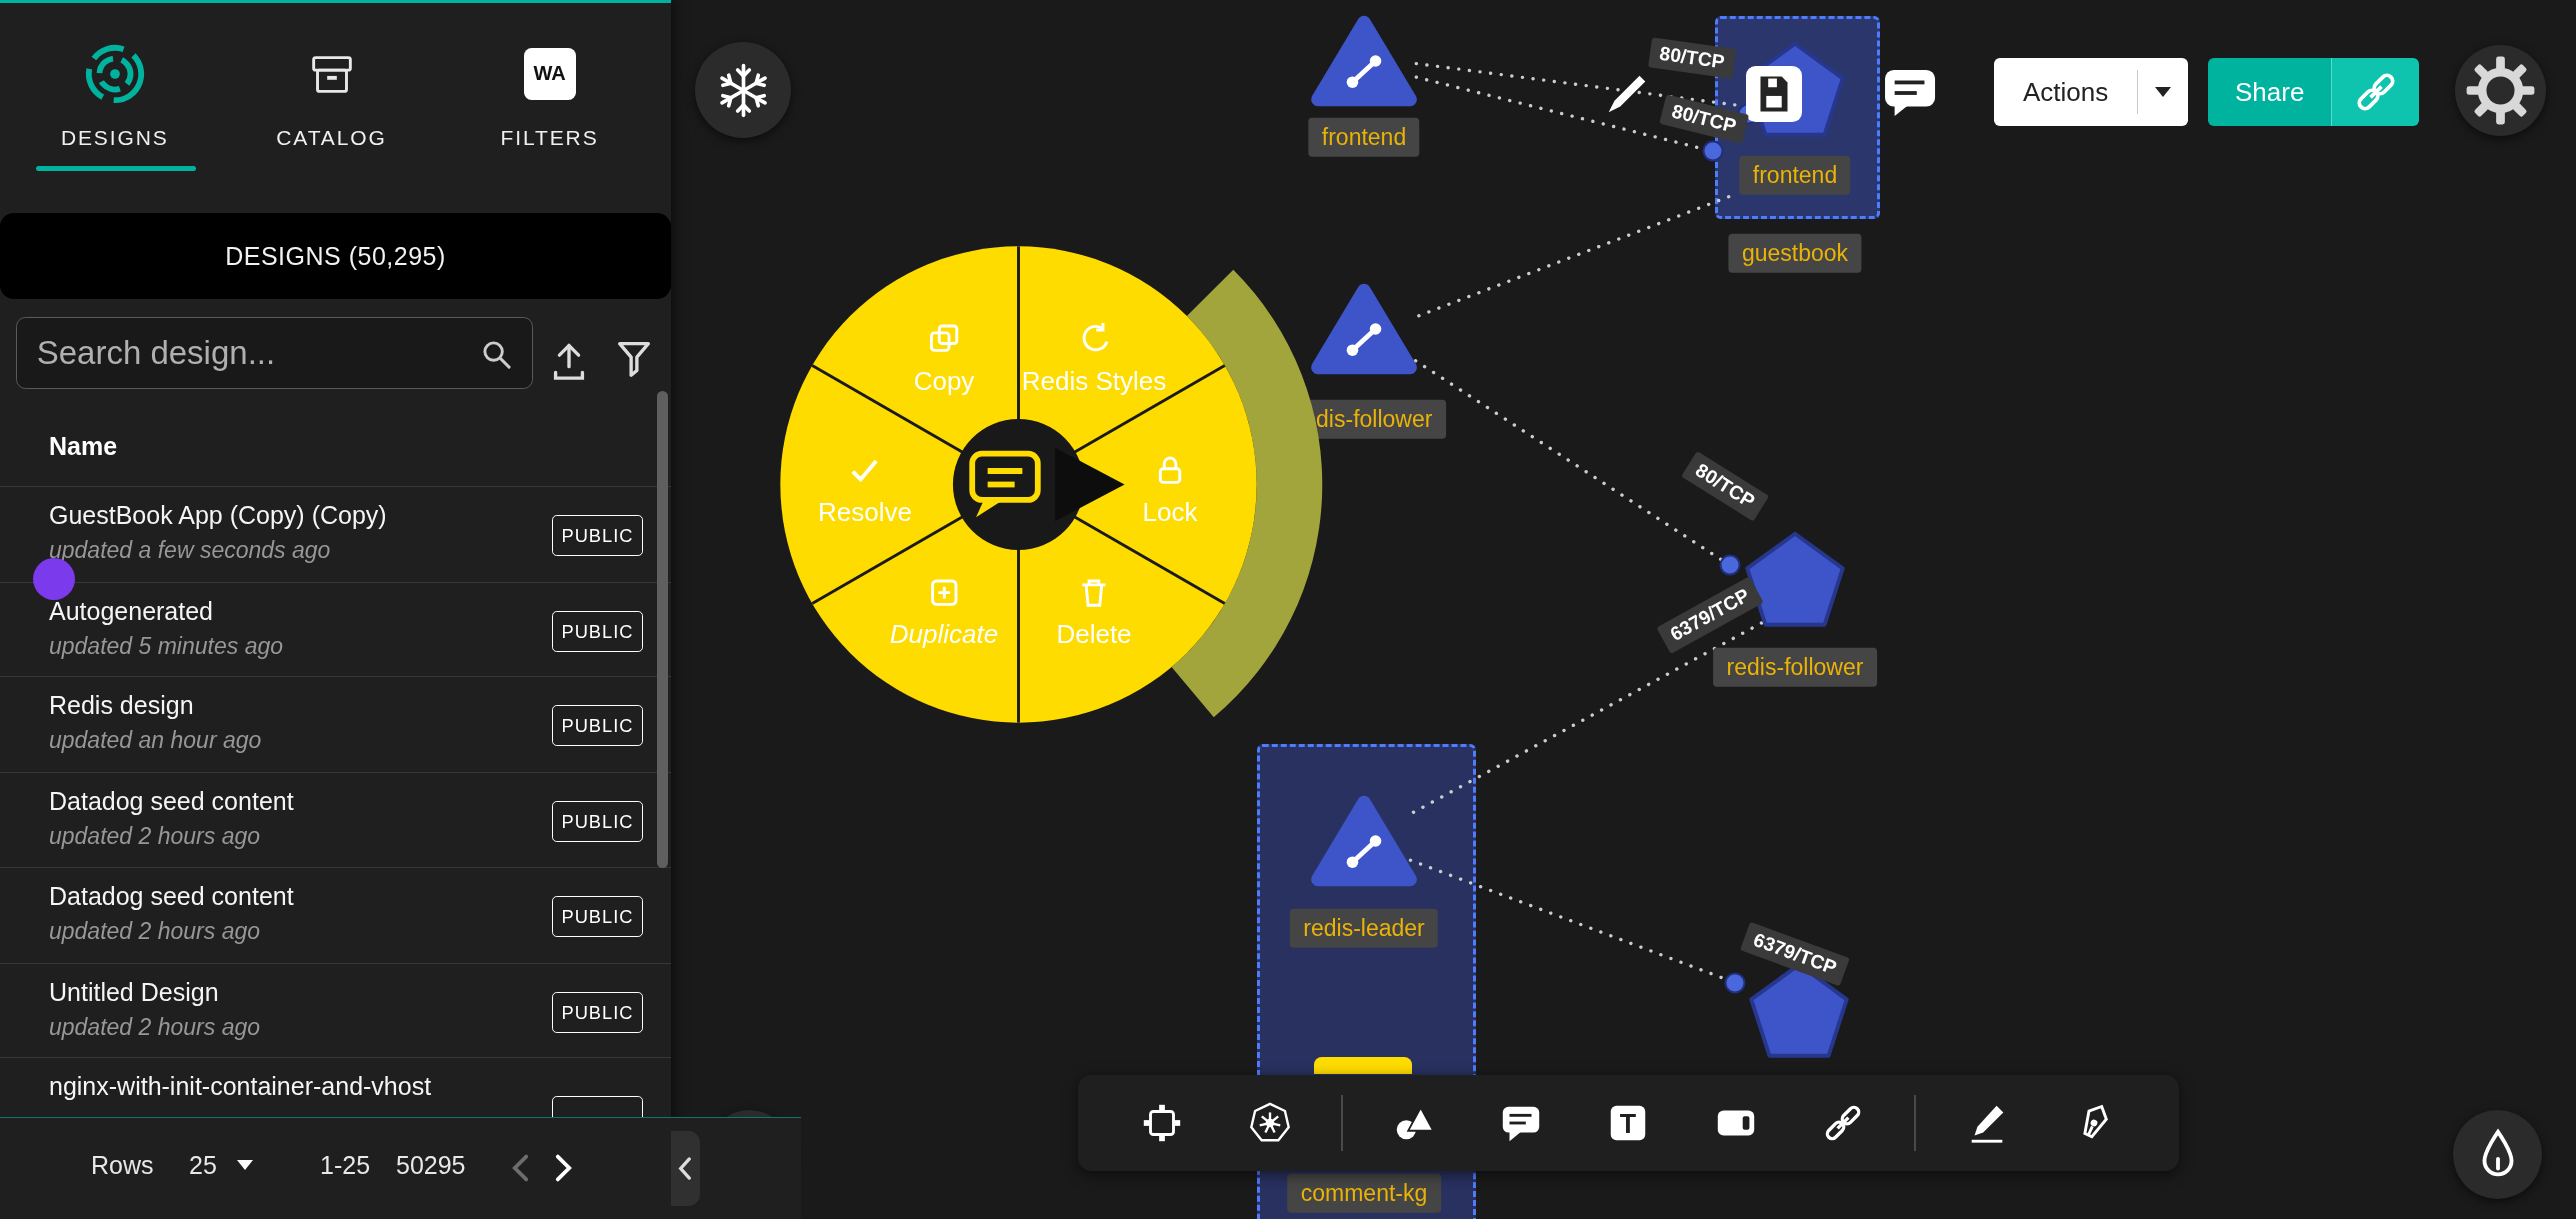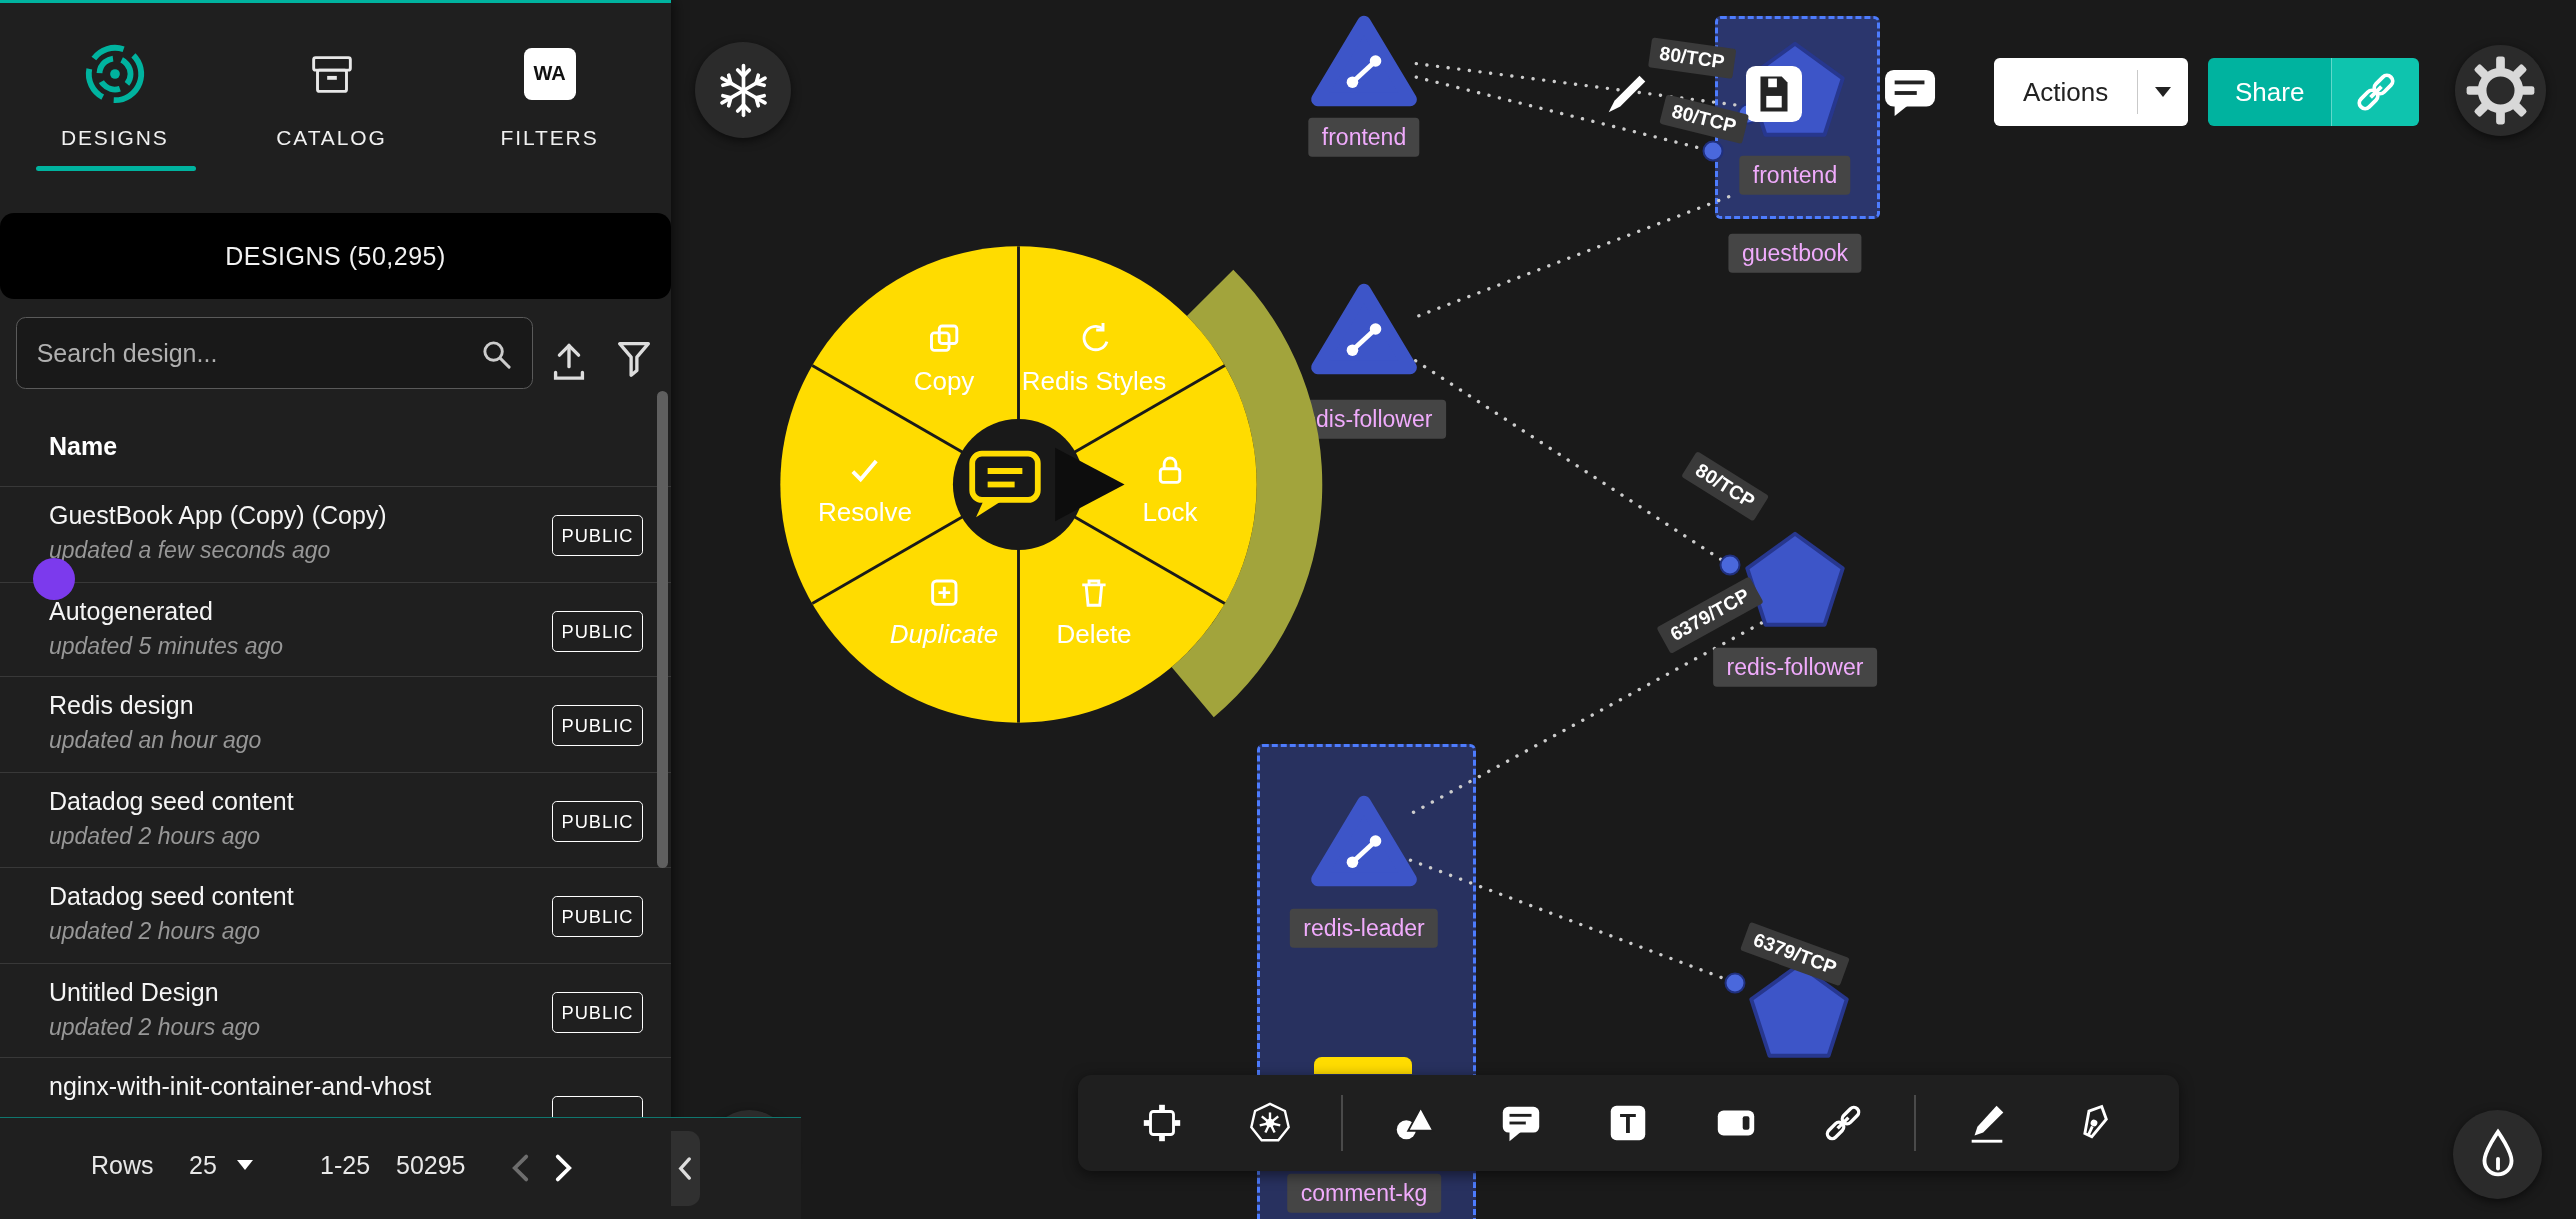--- a/index.html
+++ b/index.html
@@ -14,35 +14,35 @@
   .tab{position:absolute;top:35px;width:193px;display:flex;flex-direction:column;align-items:center;gap:13.5px;cursor:pointer;}
   .tab .icon-slot{height:77px;display:flex;align-items:center;justify-content:center;}
   .tab-label{font-size:21px;letter-spacing:1.9px;color:#f0f0f0;}
   .tab-underline{position:absolute;left:36px;top:166px;width:160px;height:4.8px;background:#00B39F;border-radius:2.9px;}
   .wa-box{width:52px;height:52px;background:#fff;border-radius:7.7px;display:flex;align-items:center;justify-content:center;
           color:#111;font-weight:bold;font-size:20px;letter-spacing:0;}
   .panel-title{position:absolute;left:0;top:213px;width:671px;height:86px;background:#000;
                display:flex;align-items:center;justify-content:center;font-size:25px;color:#f2f2f2;letter-spacing:0.5px;border-radius:14px;}
   .search-wrap{position:absolute;left:0;top:299px;width:671px;height:120px;background:#1f1f1f;}
   .search-input{position:absolute;left:16.4px;top:18.3px;width:517px;height:72px;background:#191919;border:1px solid #5a5a5a;
-                border-radius:9.6px;color:#ddd;font-size:25px;padding:0 68px 0 19.3px;outline:none;box-sizing:border-box;
+                border-radius:9.6px;color:#ddd;font-size:33px;padding:0 68px 0 19.3px;outline:none;box-sizing:border-box;
                 font-family:"Liberation Sans",sans-serif;}
   .search-input::placeholder{color:#b0b0b0;}
   .col-header{position:absolute;left:49px;top:432px;font-size:25px;font-weight:bold;color:#fff;}
   .design-row{position:absolute;left:0;width:671px;height:96px;border-top:1px solid #383838;cursor:pointer;}
   .d-name{position:absolute;left:49px;top:13.5px;font-size:25px;color:#f5f5f5;white-space:nowrap;}
   .d-updated{position:absolute;left:49px;top:50px;font-size:23px;font-style:italic;color:#979797;white-space:nowrap;}
   .badge{position:absolute;left:552px;top:28px;width:89px;height:39px;border:1.9px solid #fff;border-radius:4.8px;
          display:flex;align-items:center;justify-content:center;font-size:18.3px;letter-spacing:1px;color:#fff;}
   .pager{position:absolute;left:0;top:1117px;width:801px;height:102px;background:#1f1f1f;border-top:1px solid #0f766e;}
   .pager-text{position:absolute;top:1150px;font-size:25px;color:#e8e8e8;}
   .caret-down{width:0;height:0;border-left:8.7px solid transparent;border-right:8.7px solid transparent;border-top:10.6px solid #fff;}
   .scroll-thumb{position:absolute;left:657px;top:391px;width:10.6px;height:477px;background:#5f5f5f;border-radius:5.8px;}
   .avatar-dot{position:absolute;left:33px;top:558px;width:42px;height:42px;border-radius:50%;background:#7c3aed;}.z2{z-index:2}.z3{z-index:3}
-  .pill{position:absolute;transform:translate(-50%,-50%);background:#454545;color:#f0abfc;font-size:23px;
+  .pill{position:absolute;transform:translate(-50%,-50%);background:#454545;color:#eab308;font-size:23px;
         padding:5.8px 13.5px;border-radius:3.9px;white-space:nowrap;z-index:3;}
   .edge-pill{position:absolute;background:#3a3a3a;color:#fff;font-size:19.3px;font-weight:bold;
              padding:3.9px 9.6px;border-radius:2.9px;white-space:nowrap;z-index:3;}
   .port{position:absolute;width:21px;height:21px;border-radius:50%;background:#4a68dc;border:2.9px solid #20307e;
         transform:translate(-50%,-50%);z-index:3;box-sizing:border-box;}
   .sel-box{position:absolute;border:3.9px dashed #4d7cfe;border-radius:5.8px;background:rgba(63,86,200,.48);z-index:1;}
   .circle-btn{position:absolute;border-radius:50%;background:#2b2b2b;display:flex;align-items:center;justify-content:center;
               box-shadow:0 2.9px 9.6px rgba(0,0,0,.55);cursor:pointer;z-index:5;}
 
   

